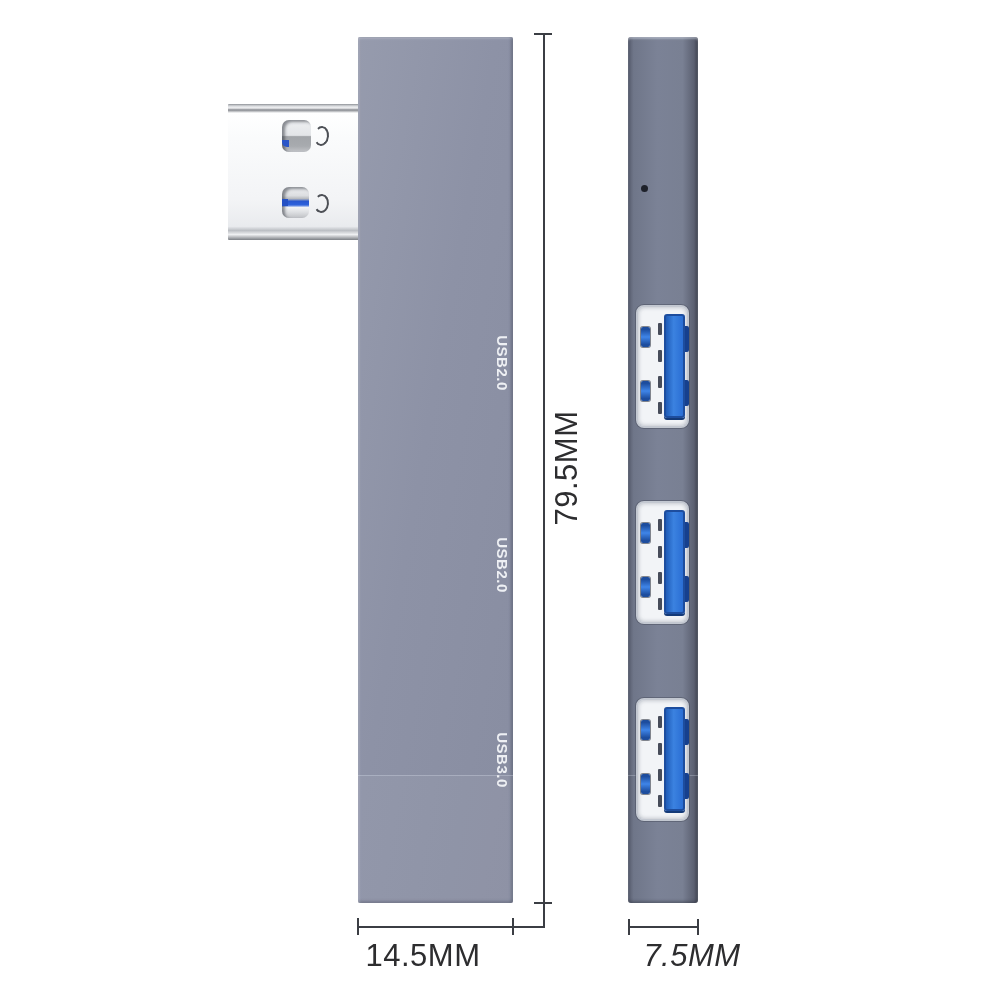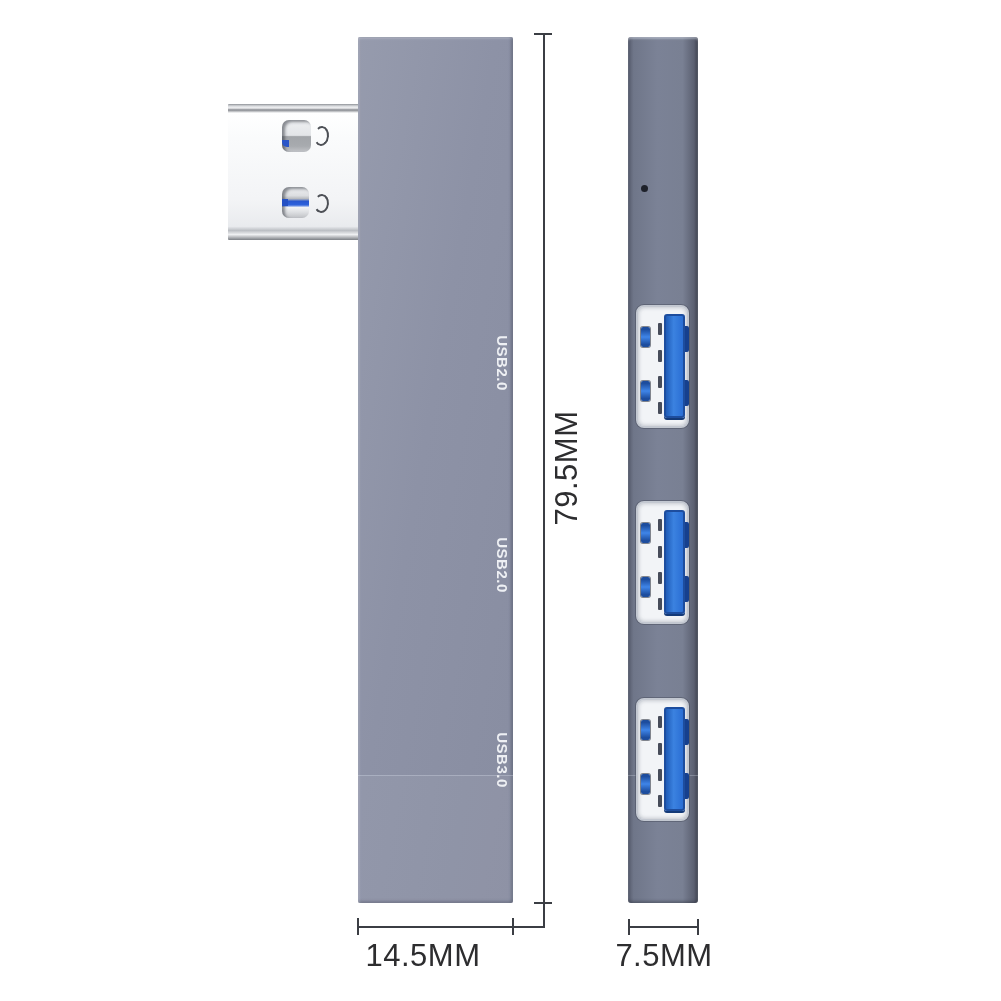--- a/index.html
+++ b/index.html
@@ -126,21 +126,21 @@
   .dim-h-front-tr{left:512px;top:918px;width:2px;height:17px;}
   .dim-h-side{left:629px;top:926px;width:70px;height:2px;}
   .dim-h-side-tl{left:628px;top:919px;width:2px;height:16px;}
   .dim-h-side-tr{left:697px;top:919px;width:2px;height:16px;}
   .dim-text{
     position:absolute;color:#2d2d2f;font-size:31px;letter-spacing:.5px;
     white-space:nowrap;
   }
   .dim-height{left:567px;top:468px;transform:translate(-50%,-50%) rotate(-90deg);}
   .dim-width{left:412px;top:938px;transform:translateX(-50%);margin-left:11px;}
-  .dim-depth{left:664px;top:938px;transform:translateX(-50%);}
+  .dim-depth{left:692px;top:938px;transform:translateX(-50%);font-style:italic;}
 </style>
 </head>
 <body>
 
 <div class="canvas">
 
   <div class="plug">
     <div class="plug-window win-1"></div>
     <div class="plug-hook hook-1"></div>
     <div class="plug-window win-2"></div>

